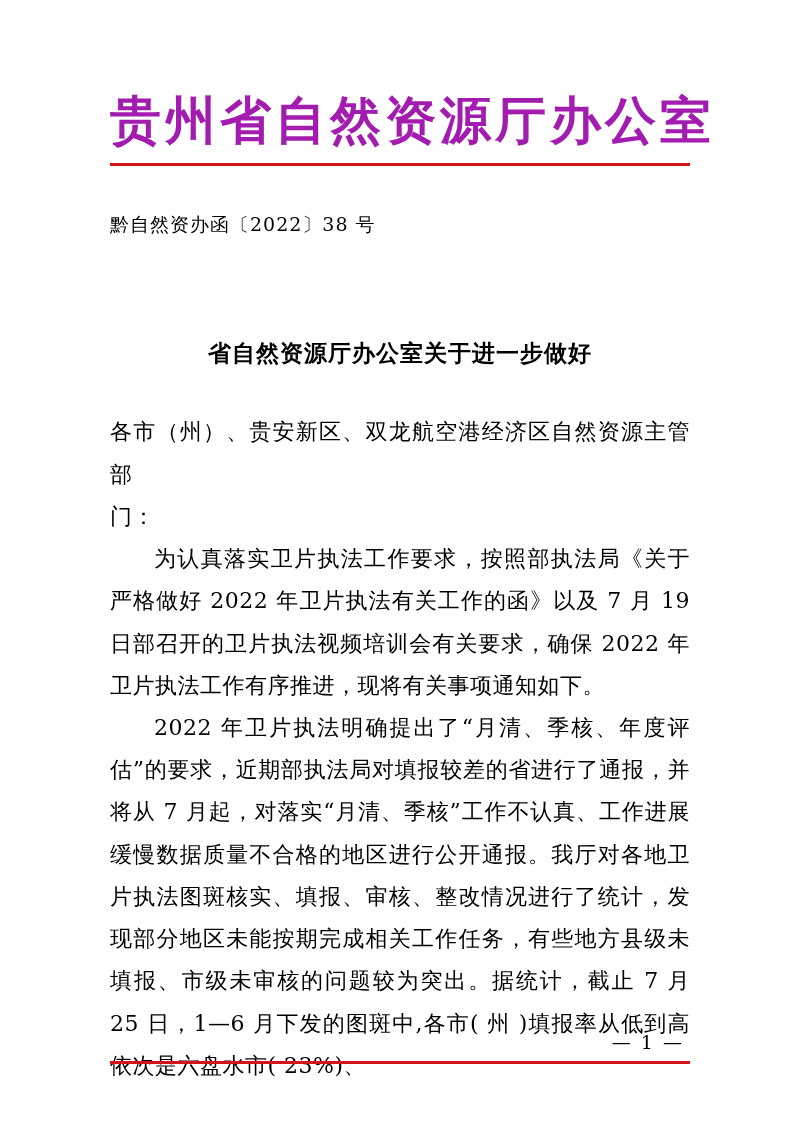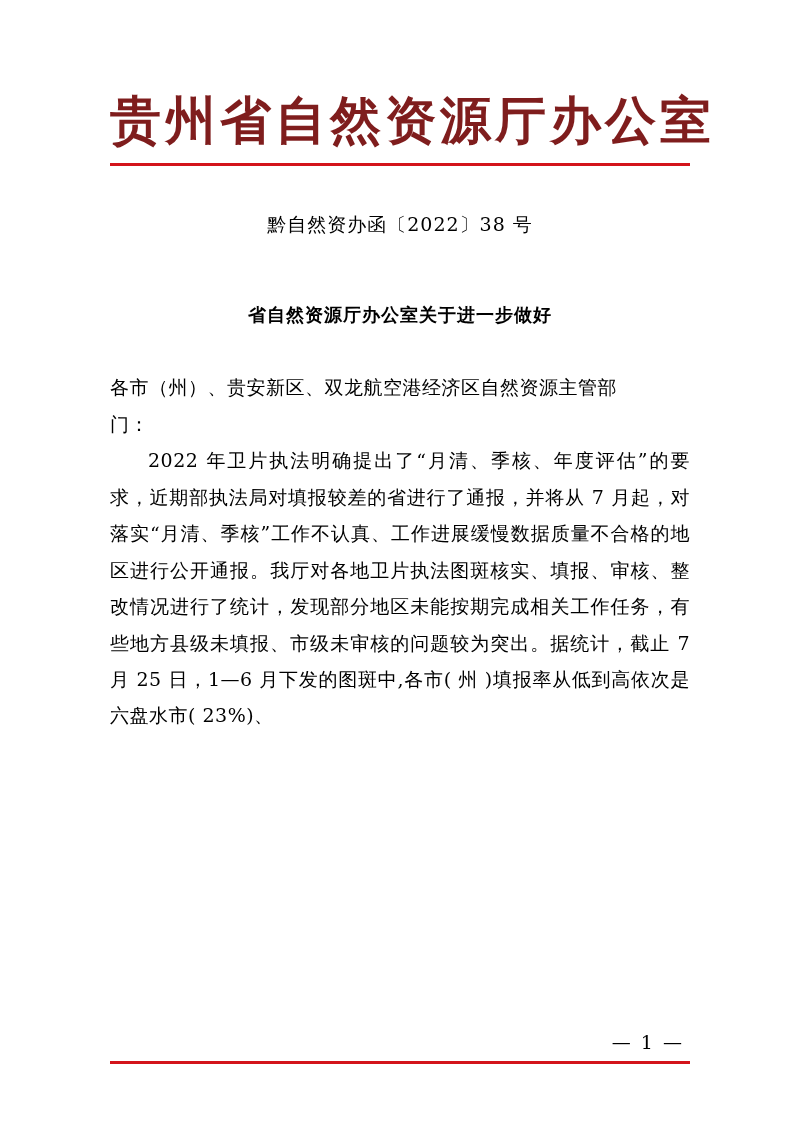--- a/index.html
+++ b/index.html
@@ -22,62 +22,62 @@
     box-sizing: border-box;
     padding: 0 110px;
   }
 
   
   .masthead {
     text-align: center;
     padding-top: 92px;
   }
   .masthead-title {
-    color: #7f1d1d;
+    color: #a21caf;
     font-family: "DejaVu Serif", "Liberation Serif", serif;
     font-weight: bold;
     font-size: 51px;
     letter-spacing: 4px;
     line-height: 1.12;
     white-space: nowrap;
   }
   .masthead-rule {
     margin: 14px 0 0 0;
     height: 3px;
     background: #d3141b;
     width: 100%;
   }
 
   
   .doc-number {
     margin-top: 46px;
-    text-align: center;
+    text-align: left;
     font-size: 19px;
     letter-spacing: 1px;
     font-family: "DejaVu Serif", "Liberation Serif", serif;
   }
 
   
   .doc-title {
-    margin-top: 62px;
+    margin-top: 96px;
     text-align: center;
     font-weight: bold;
-    font-size: 18px;
+    font-size: 23px;
     line-height: 1.62;
     letter-spacing: 1px;
   }
   .doc-title .line {
     display: block;
     white-space: nowrap;
   }
 
   
   .body-text {
     margin-top: 40px;
-    font-size: 19px;
+    font-size: 22px;
     line-height: 1.92;
     letter-spacing: 0.5px;
     text-align: justify;
   }
   .body-text p {
     margin: 0;
   }
   .p-indent {
     text-indent: 2em;
   }
@@ -118,20 +118,21 @@
 
   <div class="doc-number">黔自然资办函〔2022〕38 号</div>
 
   <div class="doc-title">
     <span class="line">省自然资源厅办公室关于进一步做好</span>
   </div>
 
   <div class="body-text">
     <p>各市（州）、贵安新区、双龙航空港经济区自然资源主管部</p>
     <p>门：</p>
+    <p class="p-indent">为认真落实卫片执法工作要求，按照部执法局《关于严格做好 2022 年卫片执法有关工作的函》以及 7 月 19 日部召开的卫片执法视频培训会有关要求，确保 2022 年卫片执法工作有序推进，现将有关事项通知如下。</p>
     <p class="p-indent">2022 年卫片执法明确提出了“月清、季核、年度评估”的要求，近期部执法局对填报较差的省进行了通报，并将从 7 月起，对落实“月清、季核”工作不认真、工作进展缓慢数据质量不合格的地区进行公开通报。我厅对各地卫片执法图斑核实、填报、审核、整改情况进行了统计，发现部分地区未能按期完成相关工作任务，有些地方县级未填报、市级未审核的问题较为突出。据统计，截止 7 月 25 日，1—6 月下发的图斑中,各市( 州 )填报率从低到高依次是六盘水市( 23%)、</p>
   </div>
 
   <div class="footer">
     <div class="footer-pagenum">— 1 —</div>
     <div class="footer-rule"></div>
   </div>
 
 </div>
 

